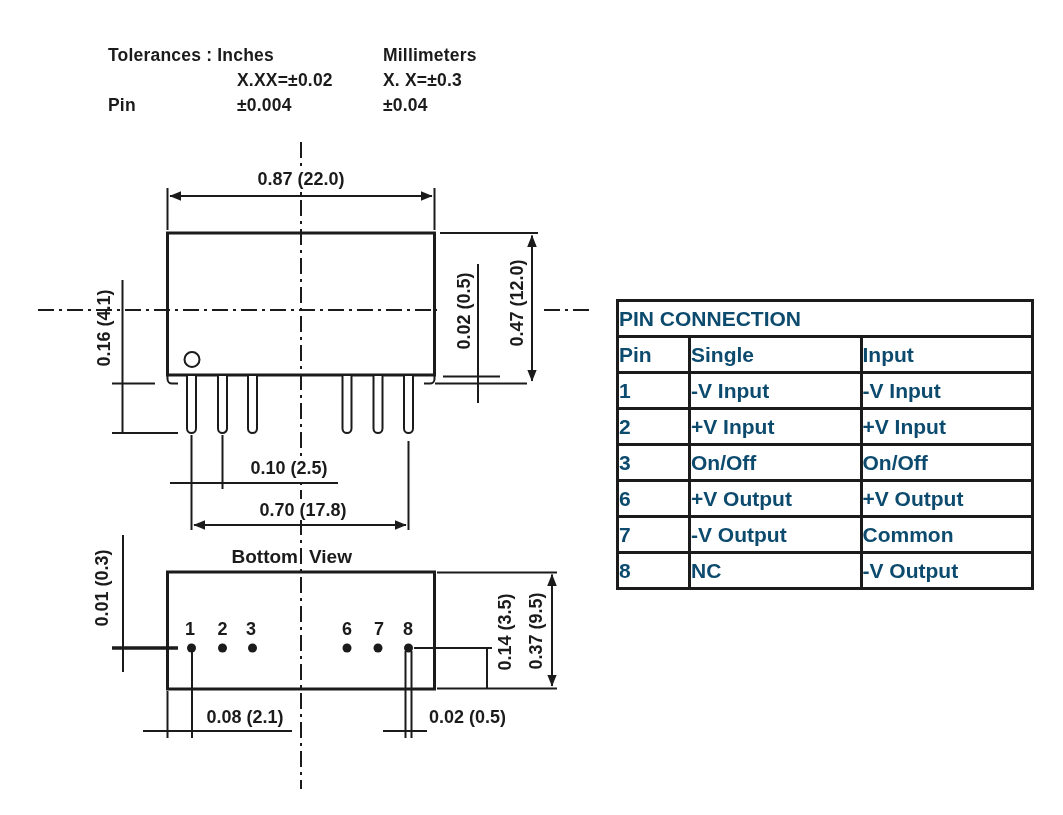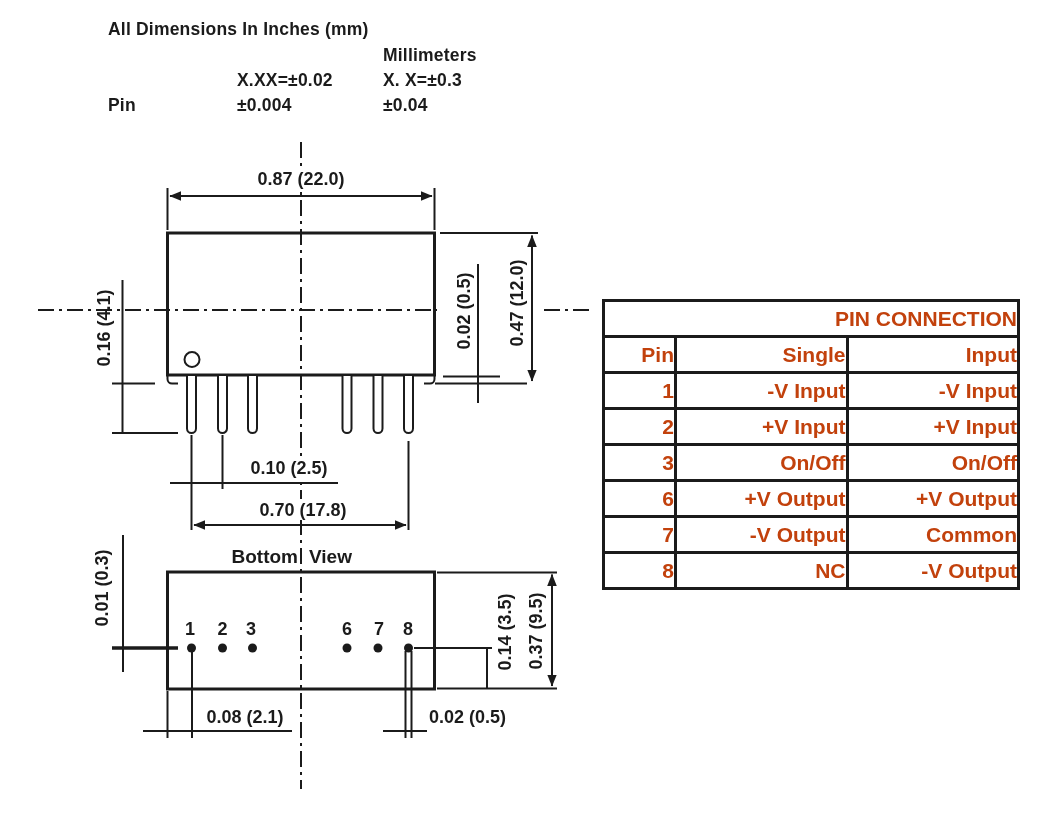--- a/index.html
+++ b/index.html
@@ -24,39 +24,39 @@
   .ln{stroke:#1b1b1b;stroke-width:2;fill:none;}
   .heavy{stroke:#1b1b1b;stroke-width:3.5;fill:none;}
   .outline{stroke:#1b1b1b;stroke-width:3;fill:none;}
   .pinshape{stroke:#1b1b1b;stroke-width:2;fill:#ffffff;}
   .dot{fill:#1b1b1b;stroke:none;}
   .mask{fill:#ffffff;stroke:none;}
   .dim-text{font-family:"Liberation Sans",sans-serif;font-size:18px;font-weight:700;fill:#1b1b1b;}
   .title-text{font-family:"Liberation Sans",sans-serif;font-size:19px;font-weight:700;fill:#1b1b1b;}
   .pin-num{font-family:"Liberation Sans",sans-serif;font-size:18px;font-weight:700;fill:#1b1b1b;}
   table.pin-table{
-    position:absolute;left:602px;top:299px;
+    position:absolute;left:616px;top:299px;
     width:415px;
     border-collapse:collapse;table-layout:fixed;
     font-family:"Liberation Sans",sans-serif;
-    font-size:21px;font-weight:700;color:#c2410c;
-    text-align:right;
+    font-size:21px;font-weight:700;color:#0c4a6e;
+    text-align:left;
   }
   table.pin-table th,table.pin-table td{
     border:3px solid #1b1b1b;
     padding:0;height:33px;
     overflow:hidden;white-space:nowrap;
   }
 </style>
 </head>
 <body>
 
 <div class="canvas">
 
-  <div class="note" style="left:108px;top:19px">All Dimensions In Inches (mm)</div>
+  <div class="note" style="left:108px;top:45px">Tolerances : Inches</div>
   <div class="note" style="left:383px;top:45px">Millimeters</div>
   <div class="note" style="left:237px;top:70px">X.XX=±0.02</div>
   <div class="note" style="left:383px;top:70px">X. X=±0.3</div>
   <div class="note" style="left:108px;top:95px">Pin</div>
   <div class="note" style="left:237px;top:95px">±0.004</div>
   <div class="note" style="left:383px;top:95px">±0.04</div>
 
   <svg width="1063" height="815" viewBox="0 0 1063 815">
     <defs>
       <marker id="ah" viewBox="0 0 10 8" refX="9.5" refY="4" markerWidth="12" markerHeight="10" orient="auto-start-reverse" markerUnits="userSpaceOnUse">

